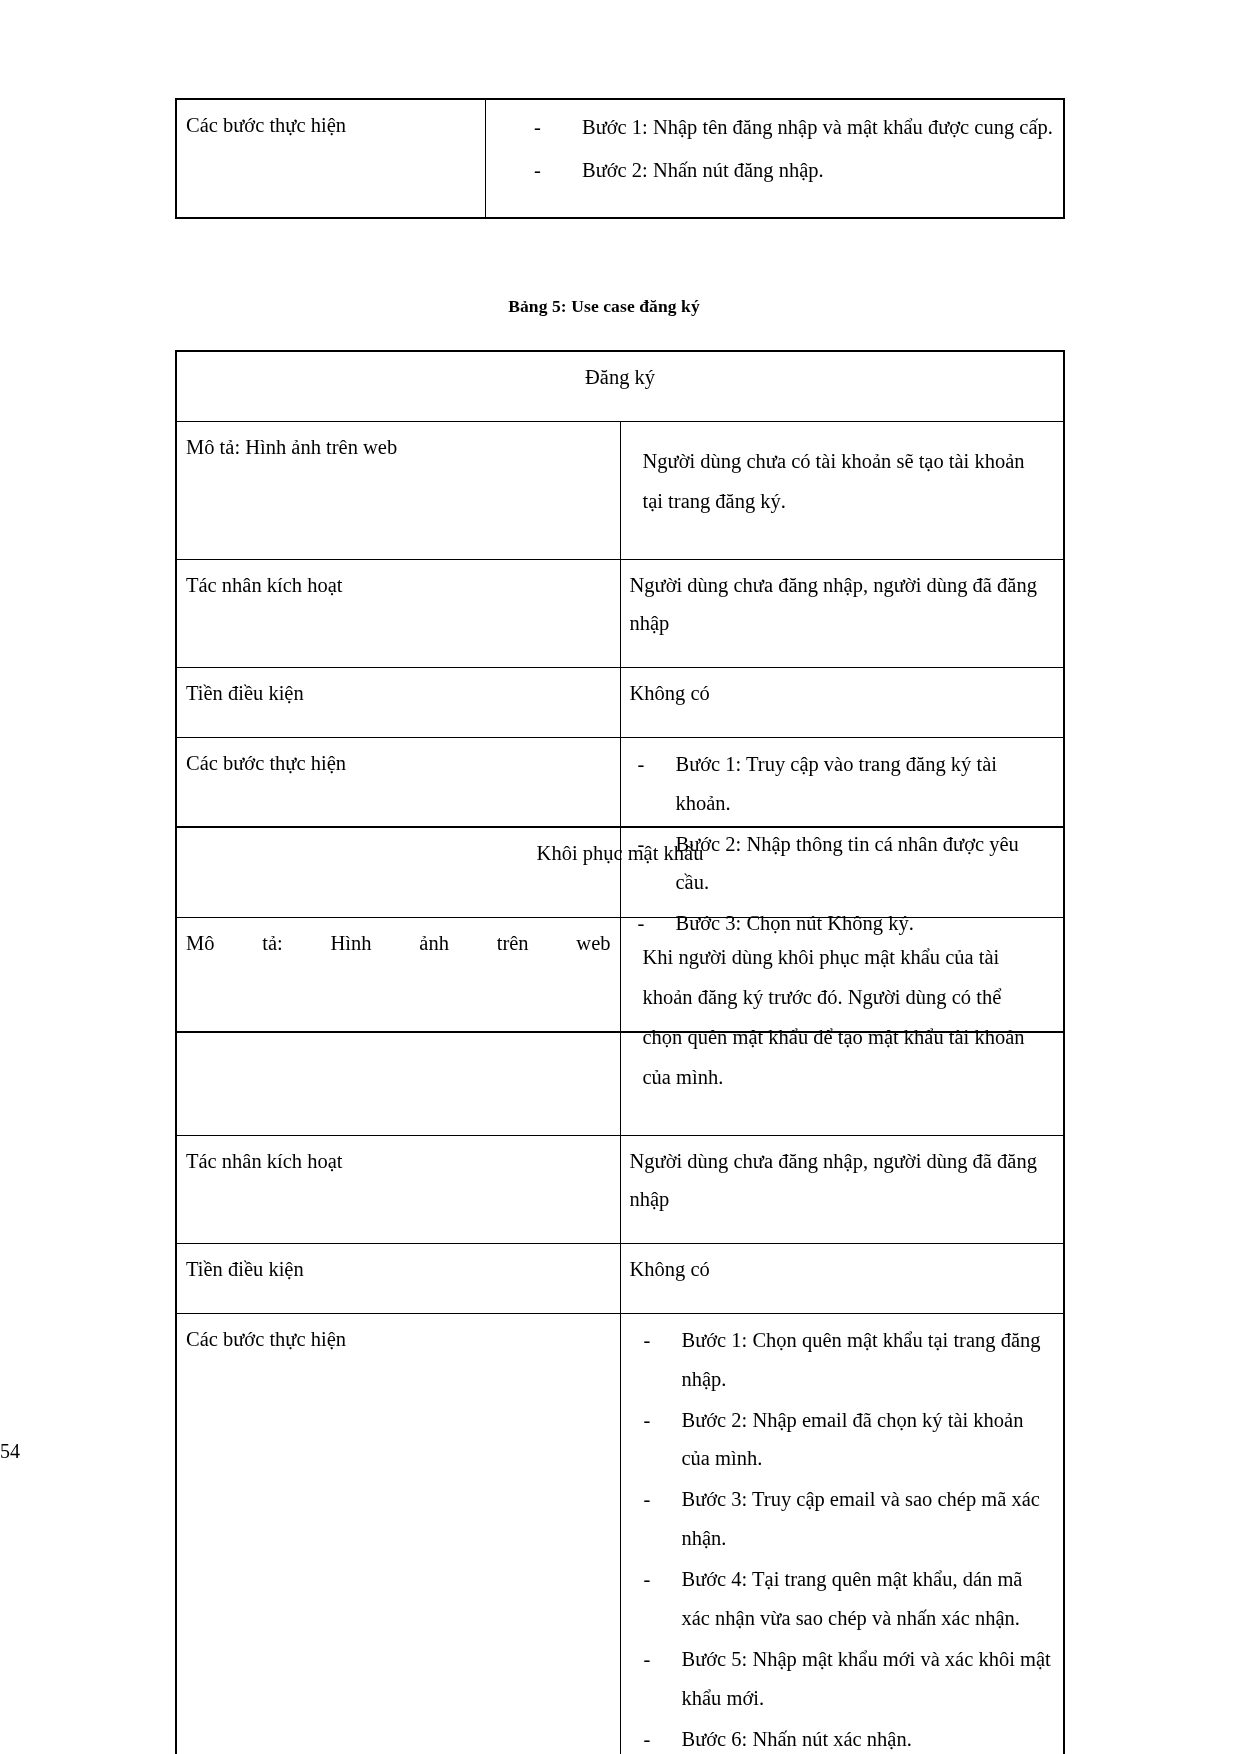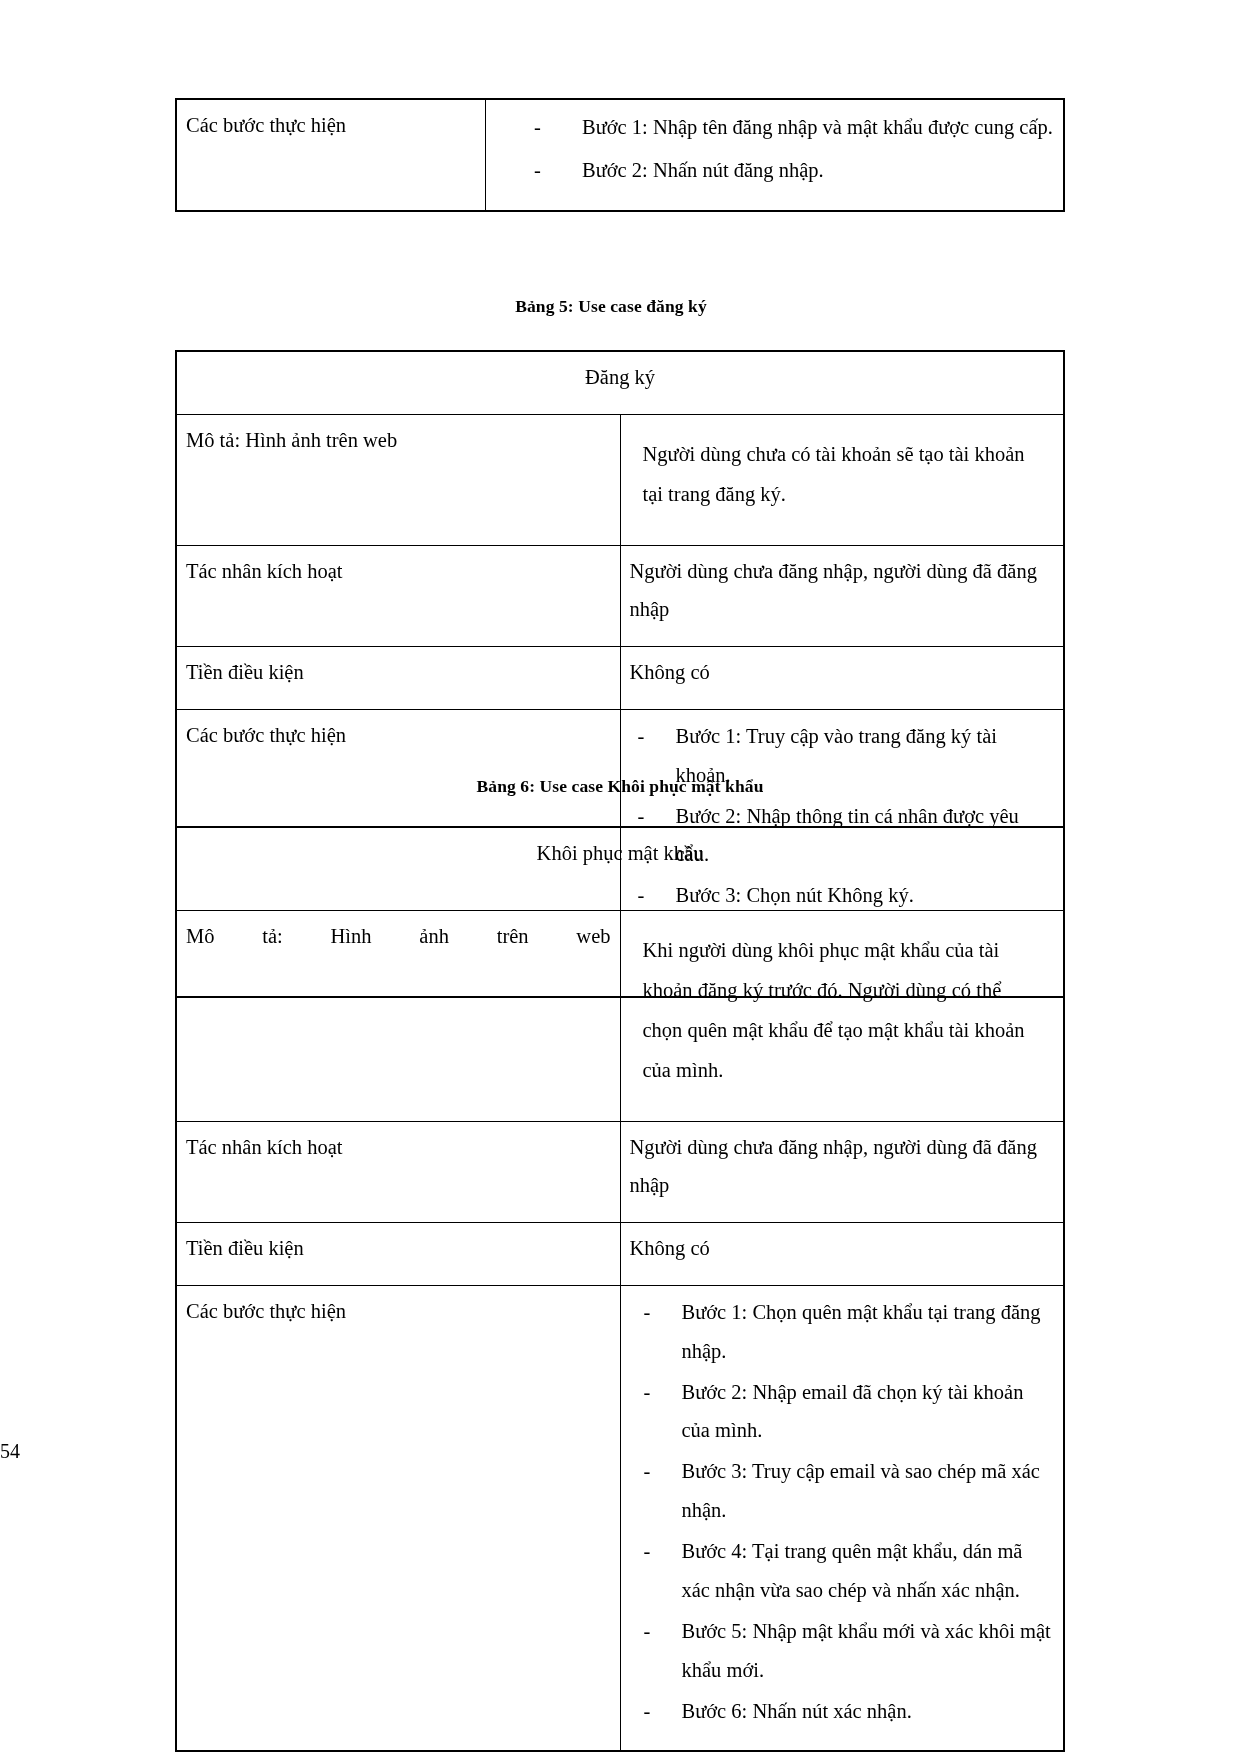--- a/index.html
+++ b/index.html
@@ -28,21 +28,21 @@
   
   table.uc {
     width: 890px;
     border-collapse: collapse;
     table-layout: fixed;
     border: 2px solid #000;
   }
   table.uc td {
     border: 1px solid #000;
     vertical-align: top;
-    padding: 7px 9px 17px 9px;
+    padding: 7px 9px 24px 9px;
     font-size: 20.5px;
     line-height: 1.85;
   }
   td.label {
     width: 275px;
   }
   td.label.narrow {
     width: 255px;
   }
   td.label.justify {
@@ -112,21 +112,21 @@
   
   .caption {
     text-align: center;
     font-weight: bold;
     font-size: 17.5px;
     letter-spacing: 0.1px;
   }
 
   
   #block-table1 { position: absolute; left: 175px; top: 98px; width: 890px; }
-  #caption-5    { position: absolute; left: 166px; top: 296px; width: 890px; }
+  #caption-5    { position: absolute; left: 159px; top: 296px; width: 890px; }
   #block-table2 { position: absolute; left: 175px; top: 350px; width: 890px; }
   #caption-6    { position: absolute; left: 175px; top: 776px; width: 890px; }
   #block-table3 { position: absolute; left: 175px; top: 826px; width: 890px; }
   #page-number  { position: absolute; left: 0; top: 1440px; width: 1240px; font-size: 20px; }
 
   .spacer-cell { height: 62px; }
 </style>
 </head>
 <body>
 
@@ -193,21 +193,20 @@
                 <span>Bước 3: Chọn nút Không ký.</span>
               </li>
             </ul>
             <div class="spacer-cell"></div>
           </td>
         </tr>
       </tbody>
     </table>
   </div>
 
-  <div id="caption-6" class="caption">Bảng 6: Use case Khôi phục mật khẩu</div>
 
   <div id="block-table3">
     <table class="uc">
       <tbody>
         <tr>
           <td class="title tall" colspan="2">Khôi phục mật khẩu</td>
         </tr>
         <tr>
           <td class="label narrow justify">Mô tả: Hình ảnh trên web</td>
           <td class="value">

